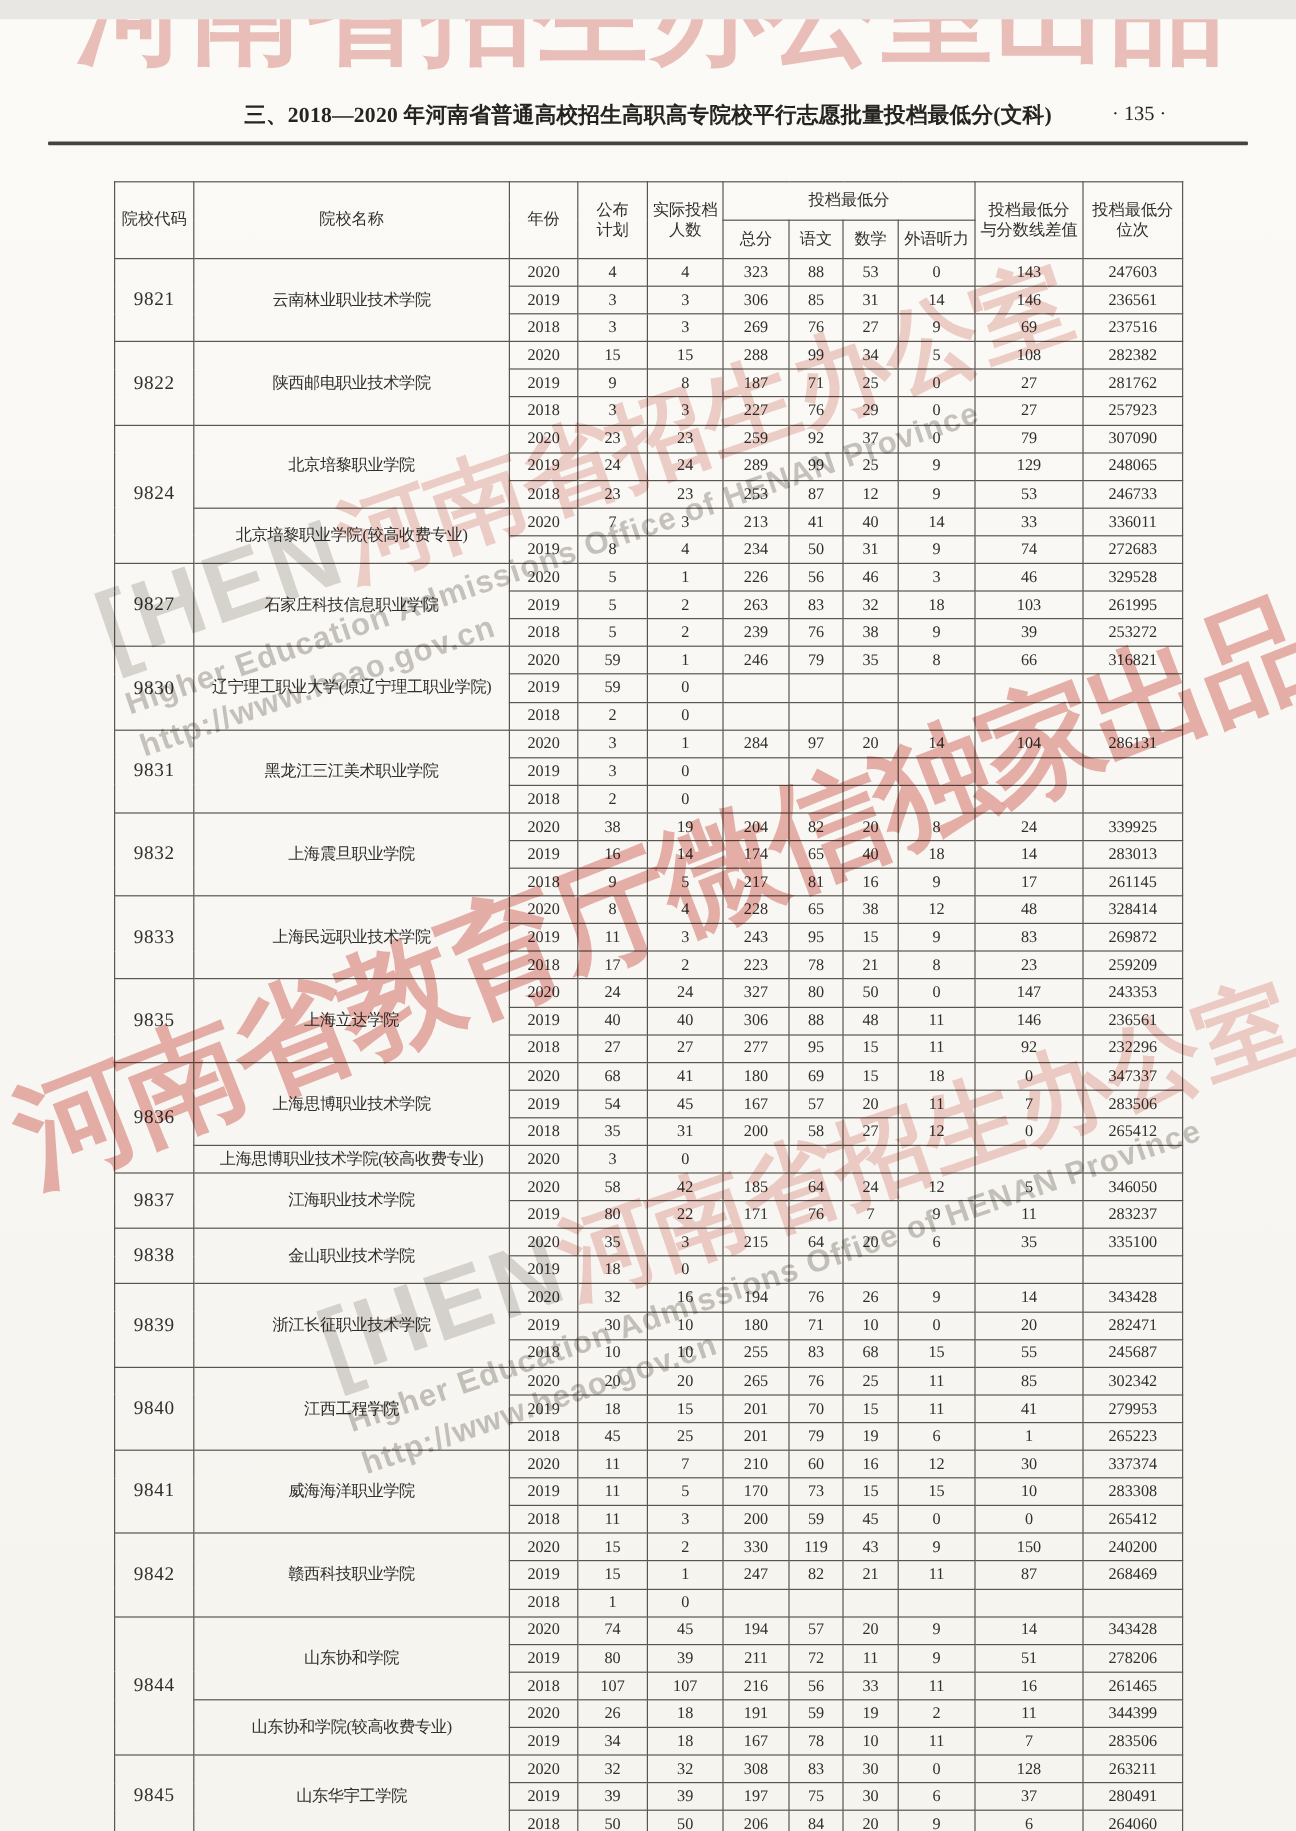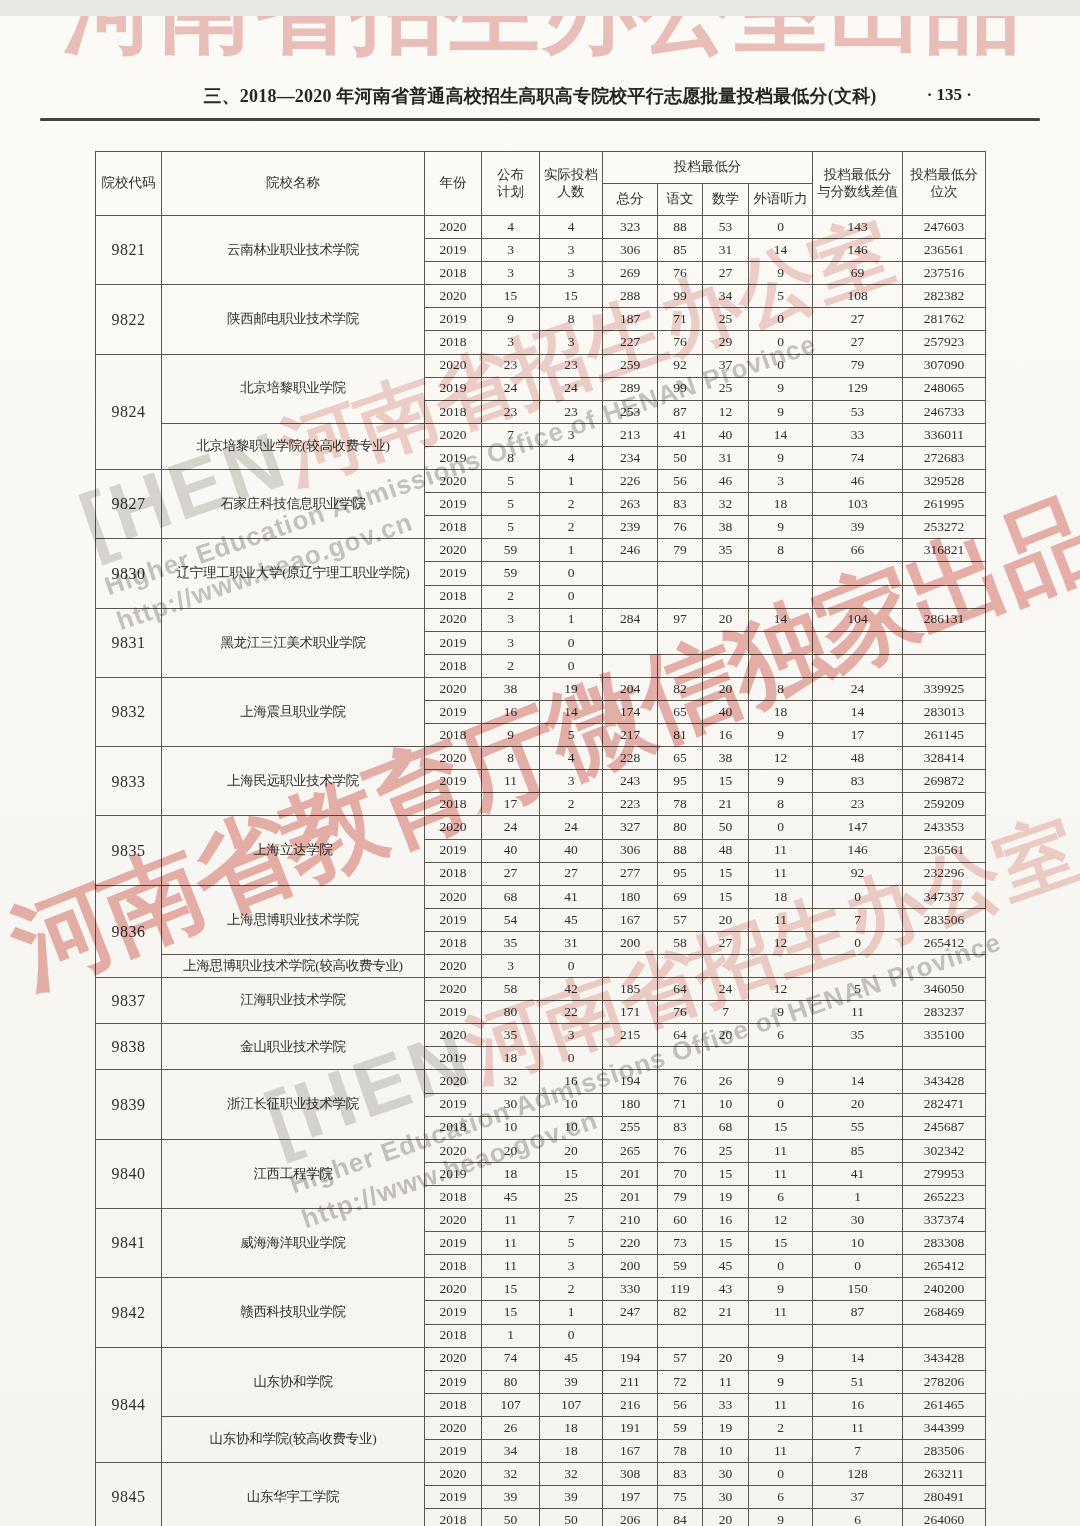--- a/index.html
+++ b/index.html
@@ -11,21 +11,21 @@
     color:#2f2d2a;
   }
   
   .doc-title{
     position:absolute;top:68px;left:0;width:100%;
     text-align:center;font-weight:bold;font-size:18px;letter-spacing:0.2px;
     color:#262420;
   }
   .page-num{
     position:absolute;top:69px;right:108px;
-    font-weight:bold;font-size:17px;color:#262420;
+    font-weight:normal;font-size:17px;color:#262420;
   }
   .header-rule{
     position:absolute;top:102px;left:40px;width:1000px;height:3px;
     background:#474440;border-radius:1px;
   }
   
   .table-wrap{position:absolute;top:135px;left:95px;width:890px;}
   table.adm{
     border-collapse:collapse;table-layout:fixed;width:890px;
     border:1.5px solid #524e48;
@@ -632,21 +632,21 @@
             <td class="c-num">60</td>
             <td class="c-num">16</td>
             <td class="c-num">12</td>
             <td class="c-num">30</td>
             <td class="c-num">337374</td>
           </tr>
           <tr>
             <td class="c-num">2019</td>
             <td class="c-num">11</td>
             <td class="c-num">5</td>
-            <td class="c-num">220</td>
+            <td class="c-num">170</td>
             <td class="c-num">73</td>
             <td class="c-num">15</td>
             <td class="c-num">15</td>
             <td class="c-num">10</td>
             <td class="c-num">283308</td>
           </tr>
           <tr>
             <td class="c-num">2018</td>
             <td class="c-num">11</td>
             <td class="c-num">3</td>

